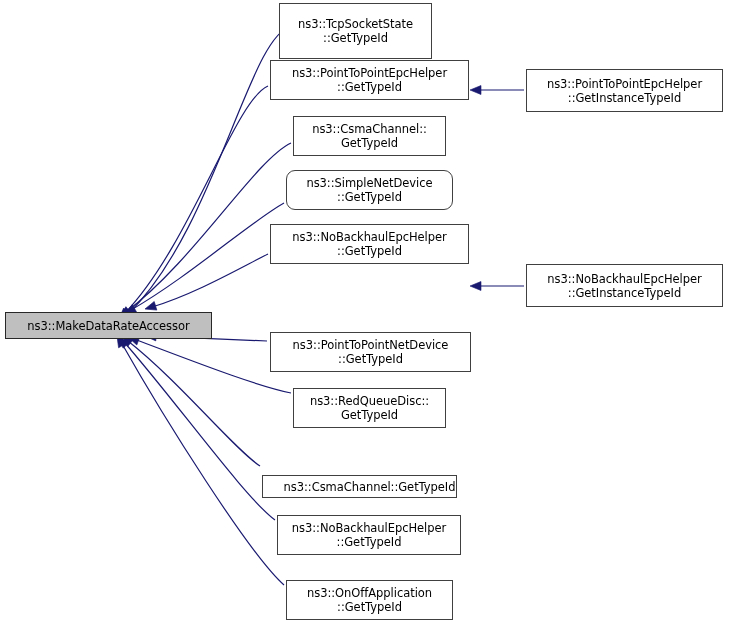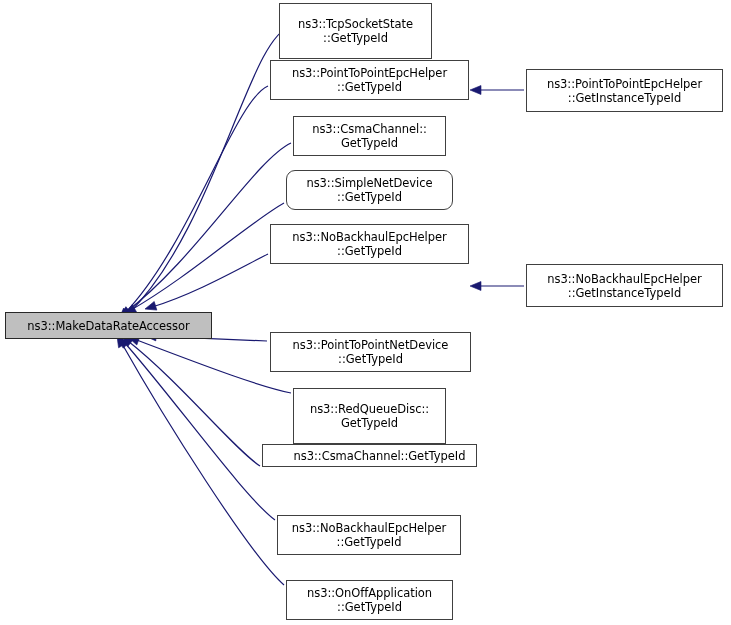--- a/index.html
+++ b/index.html
@@ -88,23 +88,23 @@
     <div class="gnode" style="left: 270px; top: 60px; width: 199px; height: 40px;"><span class="nlabel">ns3::PointToPointEpcHelper
 ::GetTypeId</span></div>
     <div class="gnode" style="left: 293px; top: 116px; width: 153px; height: 40px;"><span class="nlabel">ns3::CsmaChannel::
 GetTypeId</span></div>
     <div class="gnode" style="left: 286px; top: 170px; width: 167px; height: 40px; border-radius: 9px;"><span class="nlabel">ns3::SimpleNetDevice
 ::GetTypeId</span></div>
     <div class="gnode" style="left: 270px; top: 224px; width: 199px; height: 40px;"><span class="nlabel">ns3::NoBackhaulEpcHelper
 ::GetTypeId</span></div>
     <div class="gnode" style="left: 270px; top: 332px; width: 201px; height: 40px;"><span class="nlabel">ns3::PointToPointNetDevice
 ::GetTypeId</span></div>
-    <div class="gnode" style="left: 293px; top: 388px; width: 153px; height: 56px;"><span class="nlabel">ns3::RedQueueDisc::
+    <div class="gnode" style="left: 293px; top: 388px; width: 153px; height: 40px;"><span class="nlabel">ns3::RedQueueDisc::
 GetTypeId</span></div>
-    <div class="gnode" style="left: 262px; top: 444px; width: 215px; height: 23px; padding-left: 20px;"><span class="nlabel">ns3::CsmaChannel::GetTypeId</span></div>
+    <div class="gnode" style="left: 262px; top: 475px; width: 195px; height: 23px; padding-left: 20px;"><span class="nlabel">ns3::CsmaChannel::GetTypeId</span></div>
     <div class="gnode" style="left: 277px; top: 515px; width: 184px; height: 40px;"><span class="nlabel">ns3::NoBackhaulEpcHelper
 ::GetTypeId</span></div>
     <div class="gnode" style="left: 286px; top: 580px; width: 167px; height: 40px; justify-content: center;"><span class="nlabel">ns3::OnOffApplication
 ::GetTypeId</span></div>
     <div class="gnode" style="left: 526px; top: 69px; width: 197px; height: 43px;"><span class="nlabel">ns3::PointToPointEpcHelper
 ::GetInstanceTypeId</span></div>
     <div class="gnode" style="left: 526px; top: 264px; width: 197px; height: 43px;"><span class="nlabel">ns3::NoBackhaulEpcHelper
 ::GetInstanceTypeId</span></div>
   </div>
 

